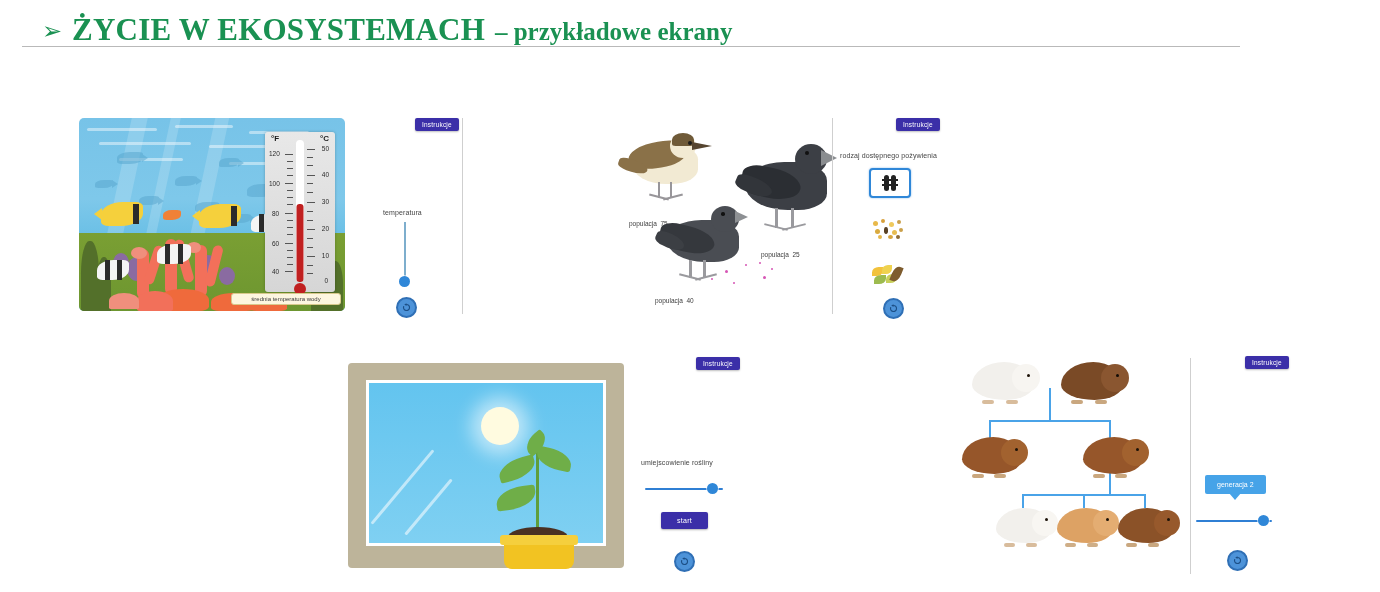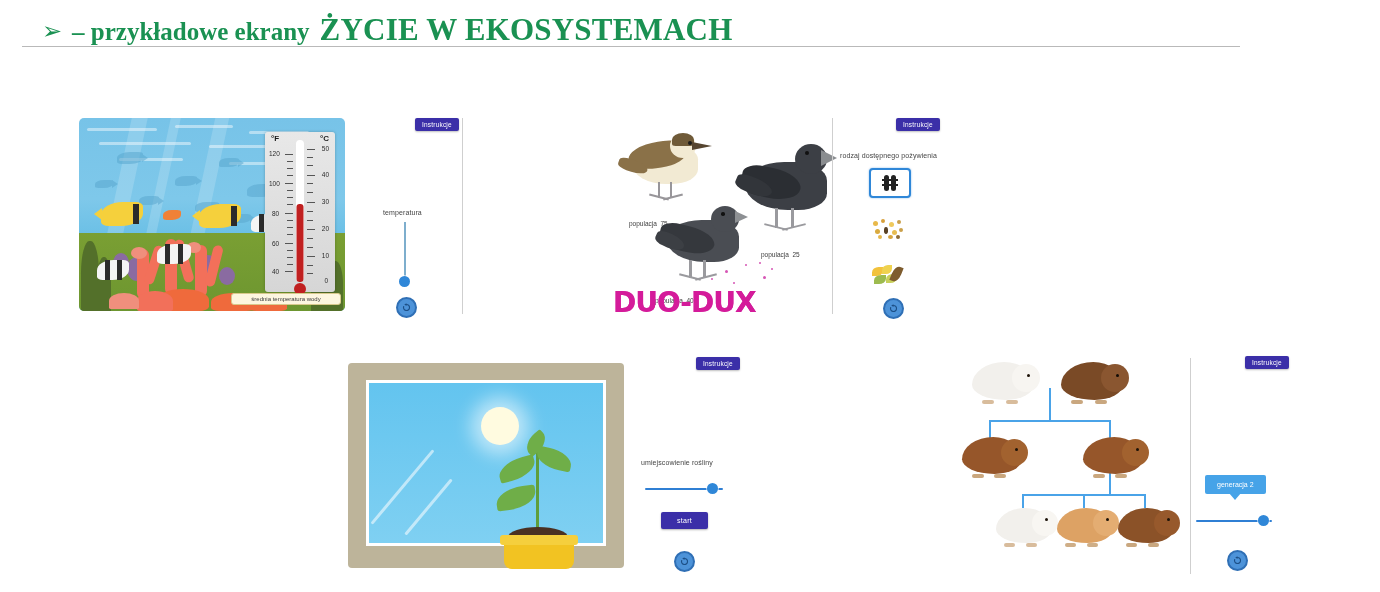--- a/index.html
+++ b/index.html
@@ -171,22 +171,22 @@
     border-left:6px solid transparent;border-right:6px solid transparent;
     border-top:7px solid #46a3e8;
   }
 </style>
 </head>
 <body>
 
 <div id="title-block">
   <div id="title-row">
     <span class="bullet-arrow">➢</span>
+    <span id="title-main">ŻYCIE W EKOSYSTEMACH</span>
     <span id="title-sub">– przykładowe ekrany</span>
-    <span id="title-main">ŻYCIE W EKOSYSTEMACH</span>
   </div>
 </div>
 <div id="title-rule"></div>
 
 <div class="panel">
 
   <div id="reef-scene">
 
     <div class="wave" style="left:8px;top:10px;width:70px;"></div>
     <div class="wave" style="left:96px;top:7px;width:58px;"></div>
@@ -412,21 +412,20 @@
 
   <div class="reset-btn" style="left:883px;top:298px;">
     <svg width="9" height="9" viewBox="0 0 24 24">
       <path d="M12 4a8 8 0 1 1-7.5 5.3" fill="none" stroke="#1c4f86" stroke-width="3" stroke-linecap="round"></path>
       <path d="M12 0.5 L12 8 L6 4.2 Z" fill="#1c4f86"></path>
     </svg>
   </div>
 </div>
 
 <div id="watermark">
-  <span id="wm-text">DUO-DUX</span>
   <div class="wm-dot" style="left:112px;top:-16px;width:3px;height:3px;"></div>
   <div class="wm-dot" style="left:132px;top:-22px;width:2px;height:2px;"></div>
   <div class="wm-dot" style="left:150px;top:-10px;width:3px;height:3px;"></div>
   <div class="wm-dot" style="left:120px;top:-4px;width:2px;height:2px;"></div>
   <div class="wm-dot" style="left:146px;top:-24px;width:2px;height:2px;"></div>
   <div class="wm-dot" style="left:98px;top:-8px;width:2px;height:2px;"></div>
   <div class="wm-dot" style="left:158px;top:-18px;width:2px;height:2px;"></div>
 </div>
 
 <div class="panel">

